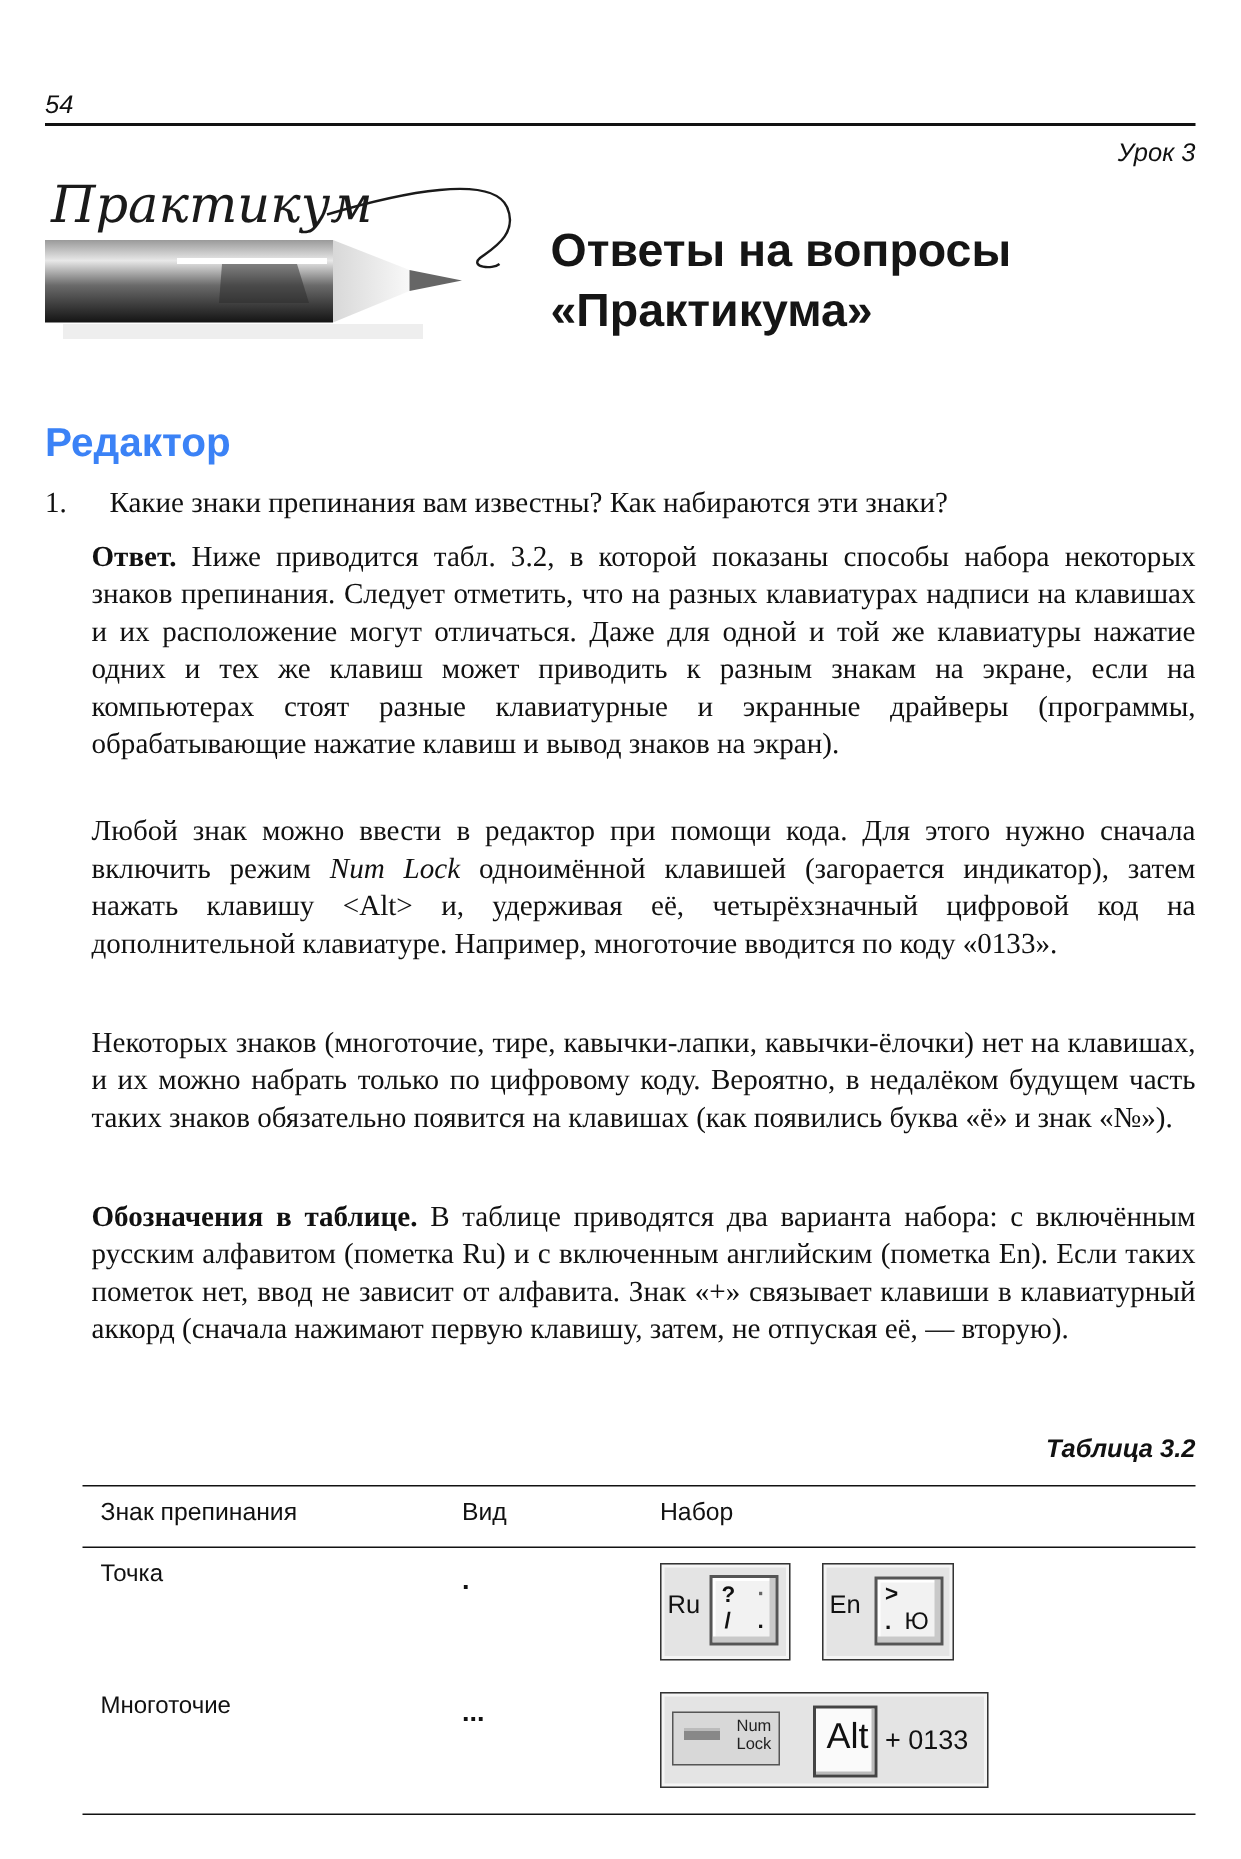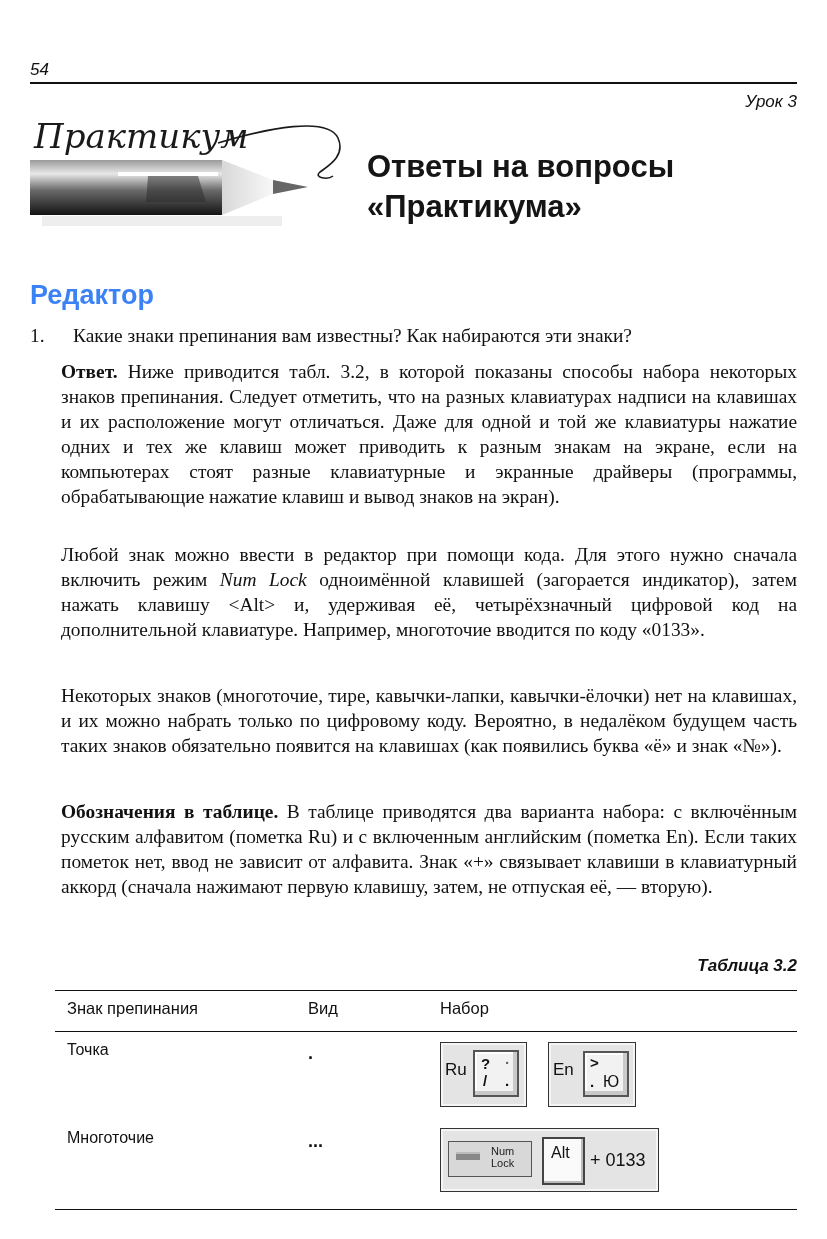--- a/index.html
+++ b/index.html
@@ -37,21 +37,21 @@
   .keys { position: absolute; left: 385px; }
 
   .kframe { position: absolute; border: 1.5px solid #333; background: #e4e4e4; box-sizing: border-box; box-shadow: inset 0 0 0 2px #f5f5f5; text-align: right; }
   .kframe .lang { position: absolute; left: 4px; top: 17px; font-size: 17px; color: #111; }
   .kcap { position: absolute; background: #f2f2f2; border: 2px solid #555; box-sizing: border-box; box-shadow: inset -4px -4px 0 #c9c9c9, inset 2px 2px 0 #ffffff; }
   .kcap .t { position: absolute; font-size: 15px; font-weight: bold; color: #111; line-height: 14px; }
   .numlock { position: absolute; background: #d8d8d8; border: 1.5px solid #555; box-sizing: border-box; }
   .numlock .led { position: absolute; left: 7px; top: 10px; width: 24px; height: 6px; background: #888; border-top: 2px solid #bbb; }
   .numlock .lbl { position: absolute; left: 42px; top: 3px; font-size: 11px; line-height: 12px; color: #222; }
   .altkey { position: absolute; background: #fafafa; border: 2px solid #444; box-sizing: border-box; box-shadow: inset -2px -2px 0 #bbb; }
-  .altkey .t { position: absolute; left: 7px; top: 5px; font-size: 16px; color: #111; }
+  .altkey .t { position: absolute; left: 7px; top: 5px; font-size: 24px; color: #111; }
   .plus-code { position: absolute; font-size: 18px; color: #111; }
 </style>
 </head>
 <body>
 
 <div class="running-head sans">
   <span class="pg">54</span>
   <span class="lesson">Урок 3</span>
 </div>
 
@@ -139,21 +139,21 @@
         </div>
       </div>
     </div>
   </div>
 
   <div class="row" style="top:128px;height:90px">
     <span class="cell-name" style="top:10px">Многоточие</span>
     <span class="cell-vid" style="top:12px">...</span>
     <div class="keys" style="top:9px">
       <div class="kframe" style="left:0;top:0;width:219px;height:64px">
-        <div class="numlock" style="left:7px;top:12px;width:84px;height:36px">
+        <div class="numlock" style="left:7px;top:12px;width:72px;height:36px">
           <span class="led"></span>
           <span class="lbl">
             <span>Num</span><br>
             <span>Lock</span>
           </span>
         </div>
         <div class="altkey" style="left:101px;top:8px;width:43px;height:48px">
           <span class="t">Alt</span>
         </div>
         <span class="plus-code" style="left:149px;top:21px">+ 0133</span>

